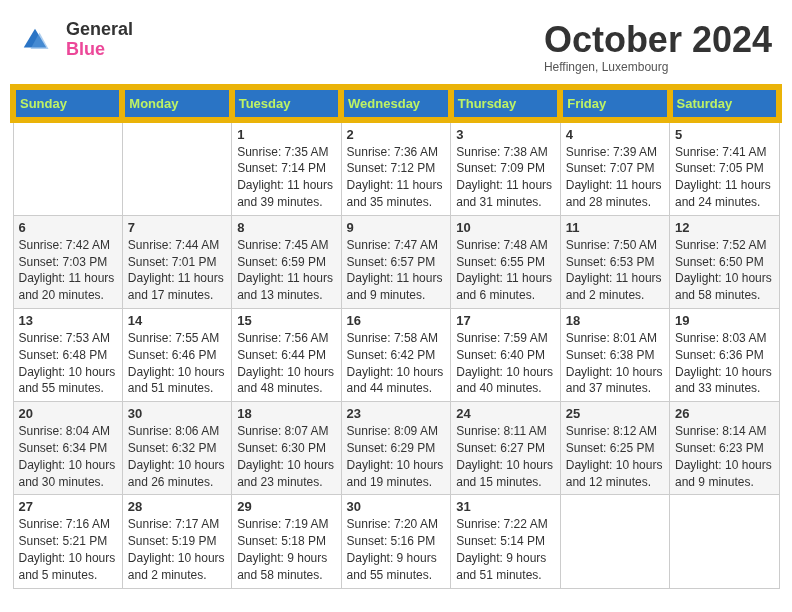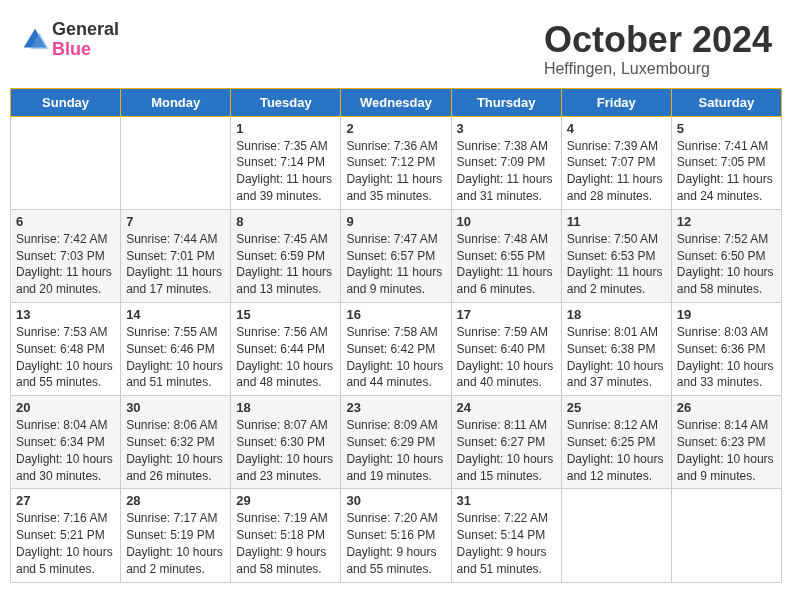--- a/index.html
+++ b/index.html
@@ -12,21 +12,21 @@
     }
     .header {
       display: flex;
       justify-content: space-between;
       align-items: flex-start;
       padding: 10px 10px 5px 10px;
     }
     .logo {
       display: flex;
       align-items: center;
-      gap: 2px;
+      gap: 16px;
     }
     .logo-text {
       display: flex;
       flex-direction: column;
       font-size: 18px;
       font-weight: bold;
       line-height: 1.1;
     }
     .logo-general { color: #333; }
     .logo-blue { color: #ec4899; }
@@ -37,36 +37,36 @@
     .title-block {
       text-align: left;
     }
     .month-title {
       font-size: 36px;
       font-weight: bold;
       color: #333;
       line-height: 1.1;
     }
     .location {
-      font-size: 16px;
+      font-size: 12px;
       color: #555;
     }
     .calendar {
       width: 100%;
       border-collapse: collapse;
       margin-top: 5px;
     }
     .calendar th {
       background-color: #2a74c5;
-      color: #ffffff;
+      color: #bef264;
       font-size: 13px;
       font-weight: bold;
       padding: 6px 4px;
-      text-align: center;
-      border: 1px solid #eab308;
+      text-align: left;
+      border: 6px solid #eab308;
     }
     .calendar td {
       border: 1px solid #ccc;
       vertical-align: top;
       padding: 4px 5px;
       font-size: 11px;
       color: #333;
       width: 110px;
       min-height: 80px;
       background: #fff;

